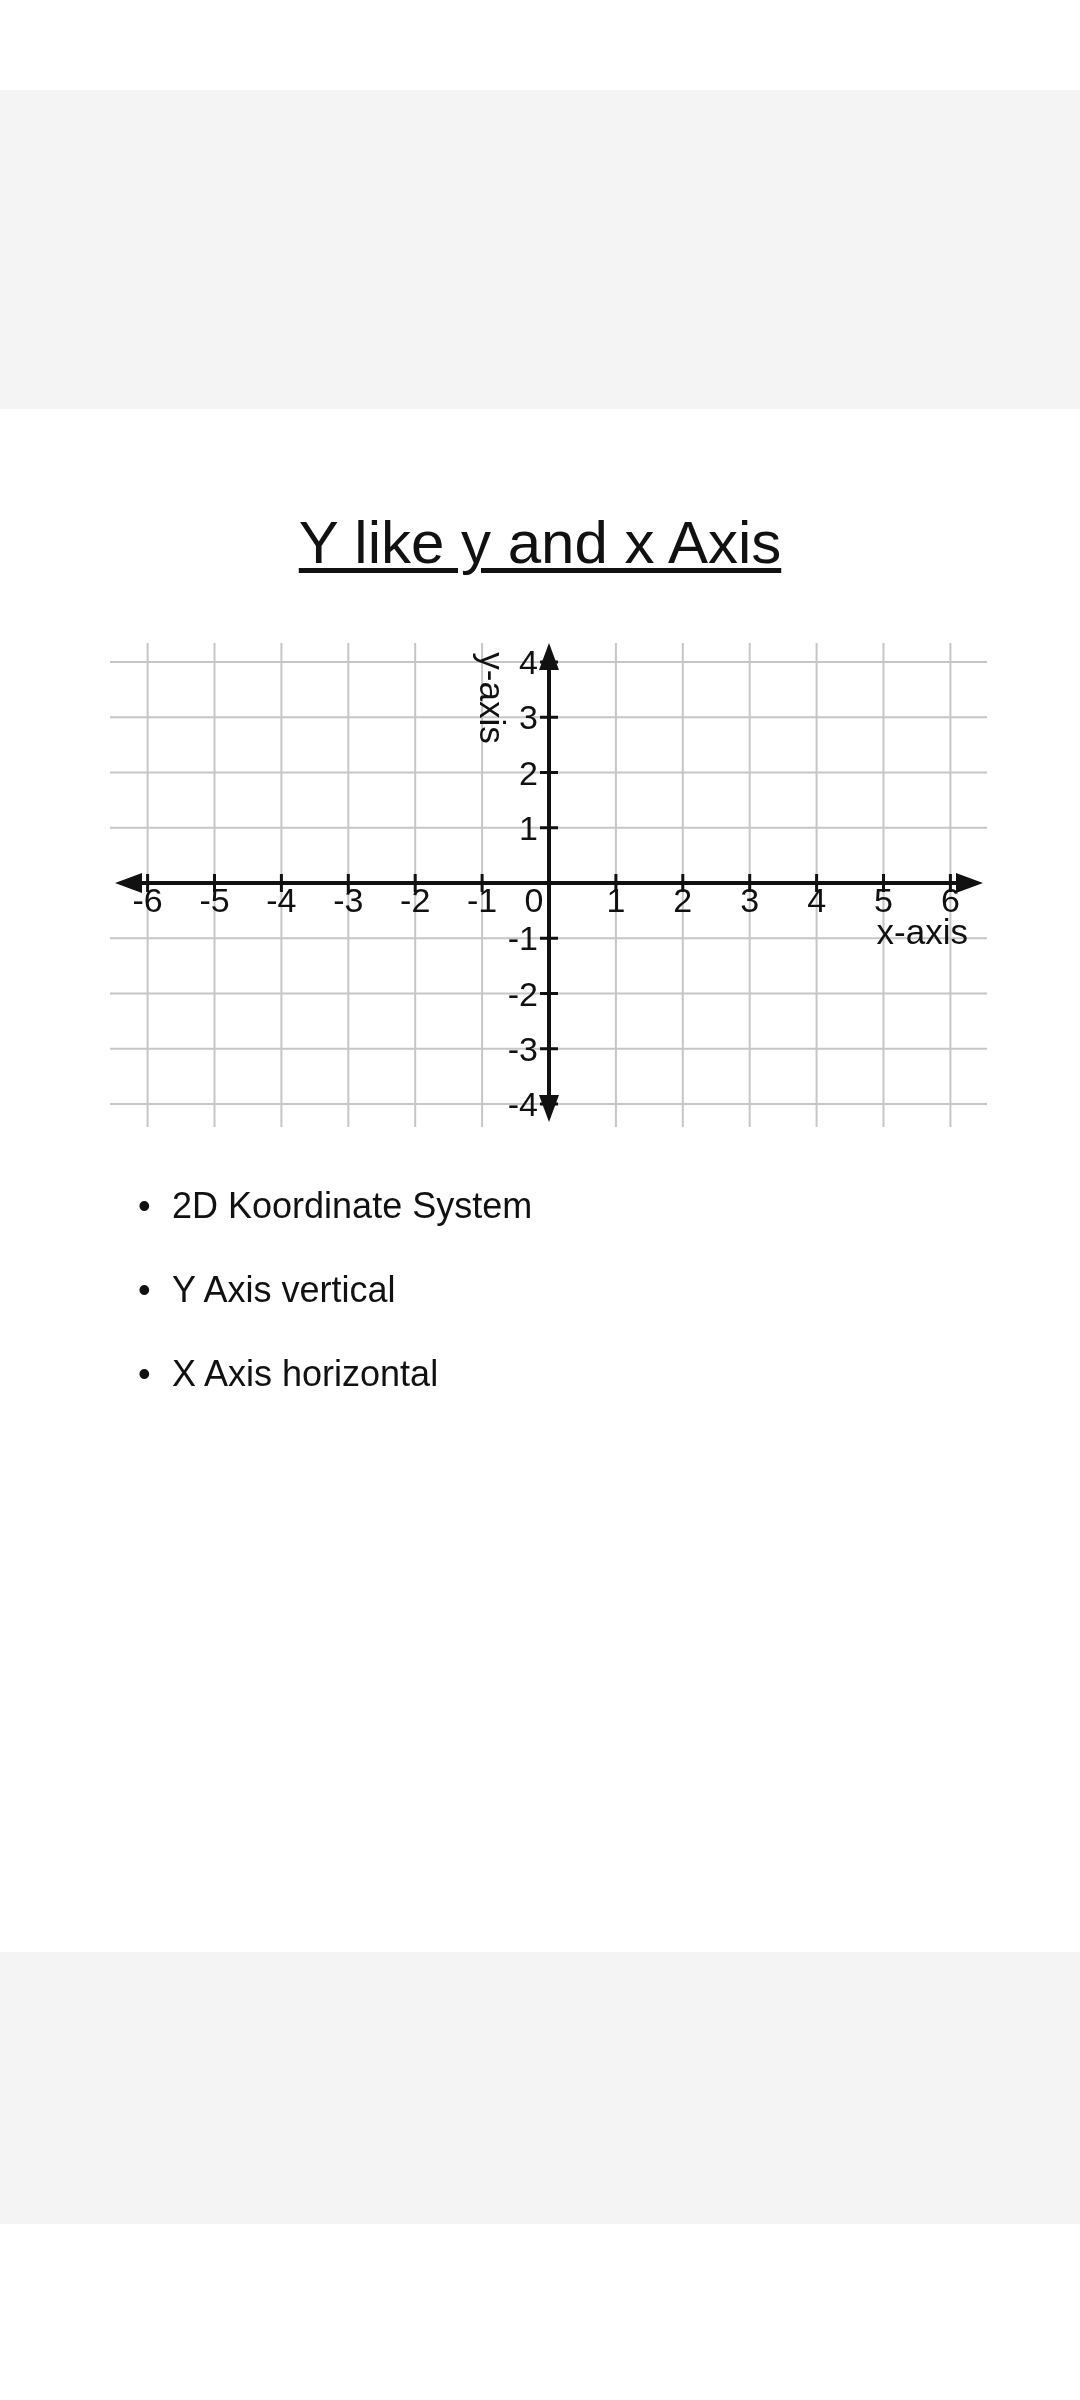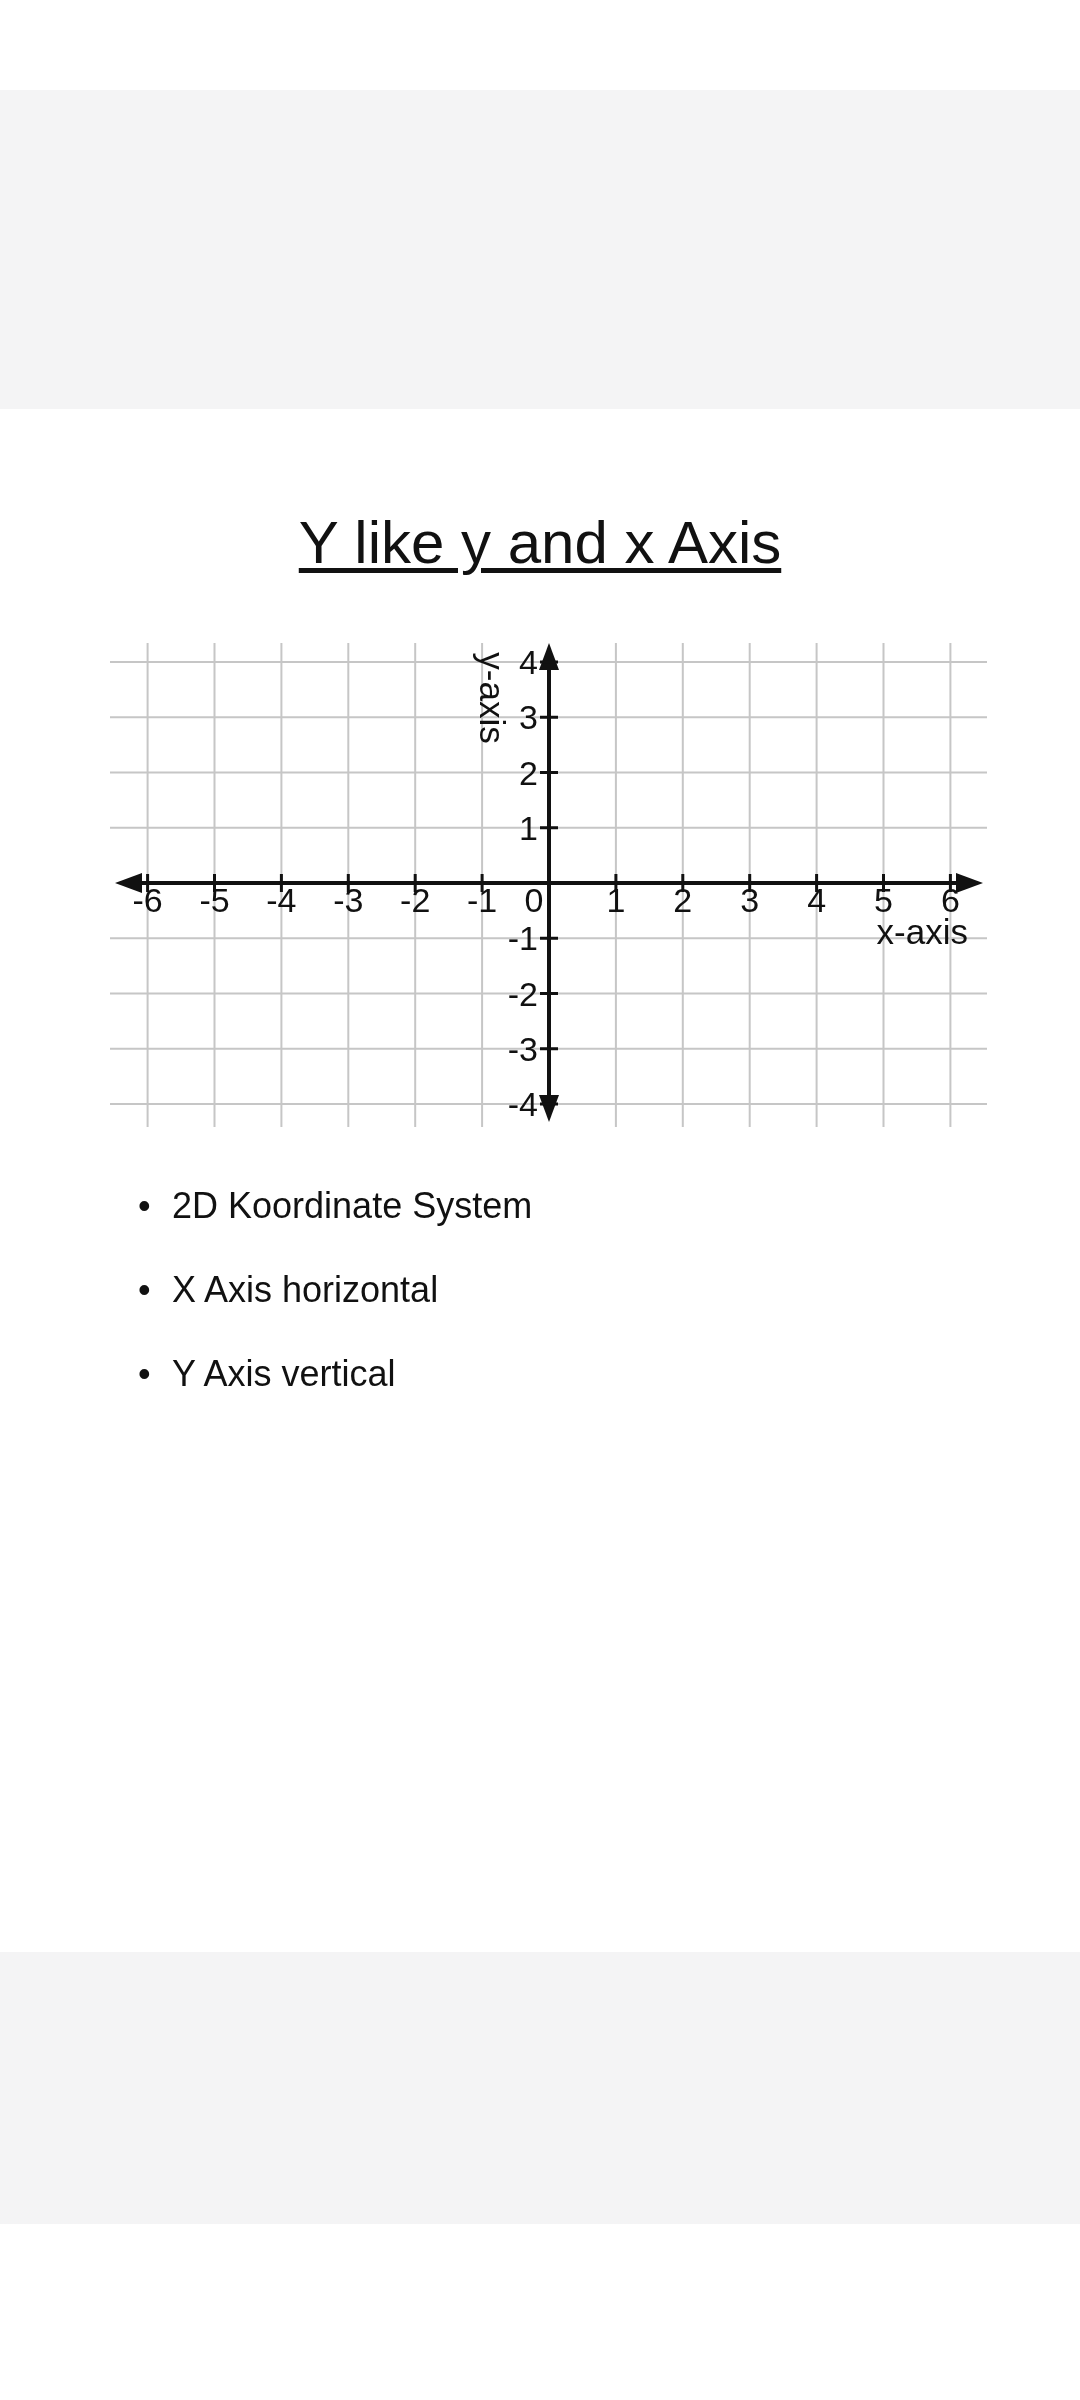--- a/index.html
+++ b/index.html
@@ -173,24 +173,24 @@
         <text x="538" y="1104" text-anchor="end" dominant-baseline="central">-4</text>
         <text x="968" y="944" text-anchor="end" class="axis-title">x-axis</text>
         <text x="492" y="698" text-anchor="middle" dominant-baseline="central" class="axis-title" transform="rotate(90 492 698)">y-axis</text>
       </svg>
 
     <ul class="bullet-list">
       <li>
         <span>2D Koordinate System</span>
       </li>
       <li>
-        <span>X Axis horizontal</span>
+        <span>Y Axis vertical</span>
       </li>
       <li>
-        <span>Y Axis vertical</span>
+        <span>X Axis horizontal</span>
       </li>
     </ul>
 
   </div>
 
   <div class="letterbox-bottom" style="background: rgb(244, 244, 245);"></div>
 
   <div class="bottom-bar" style="background: rgb(30, 29, 41);"></div>
 
 </div>

